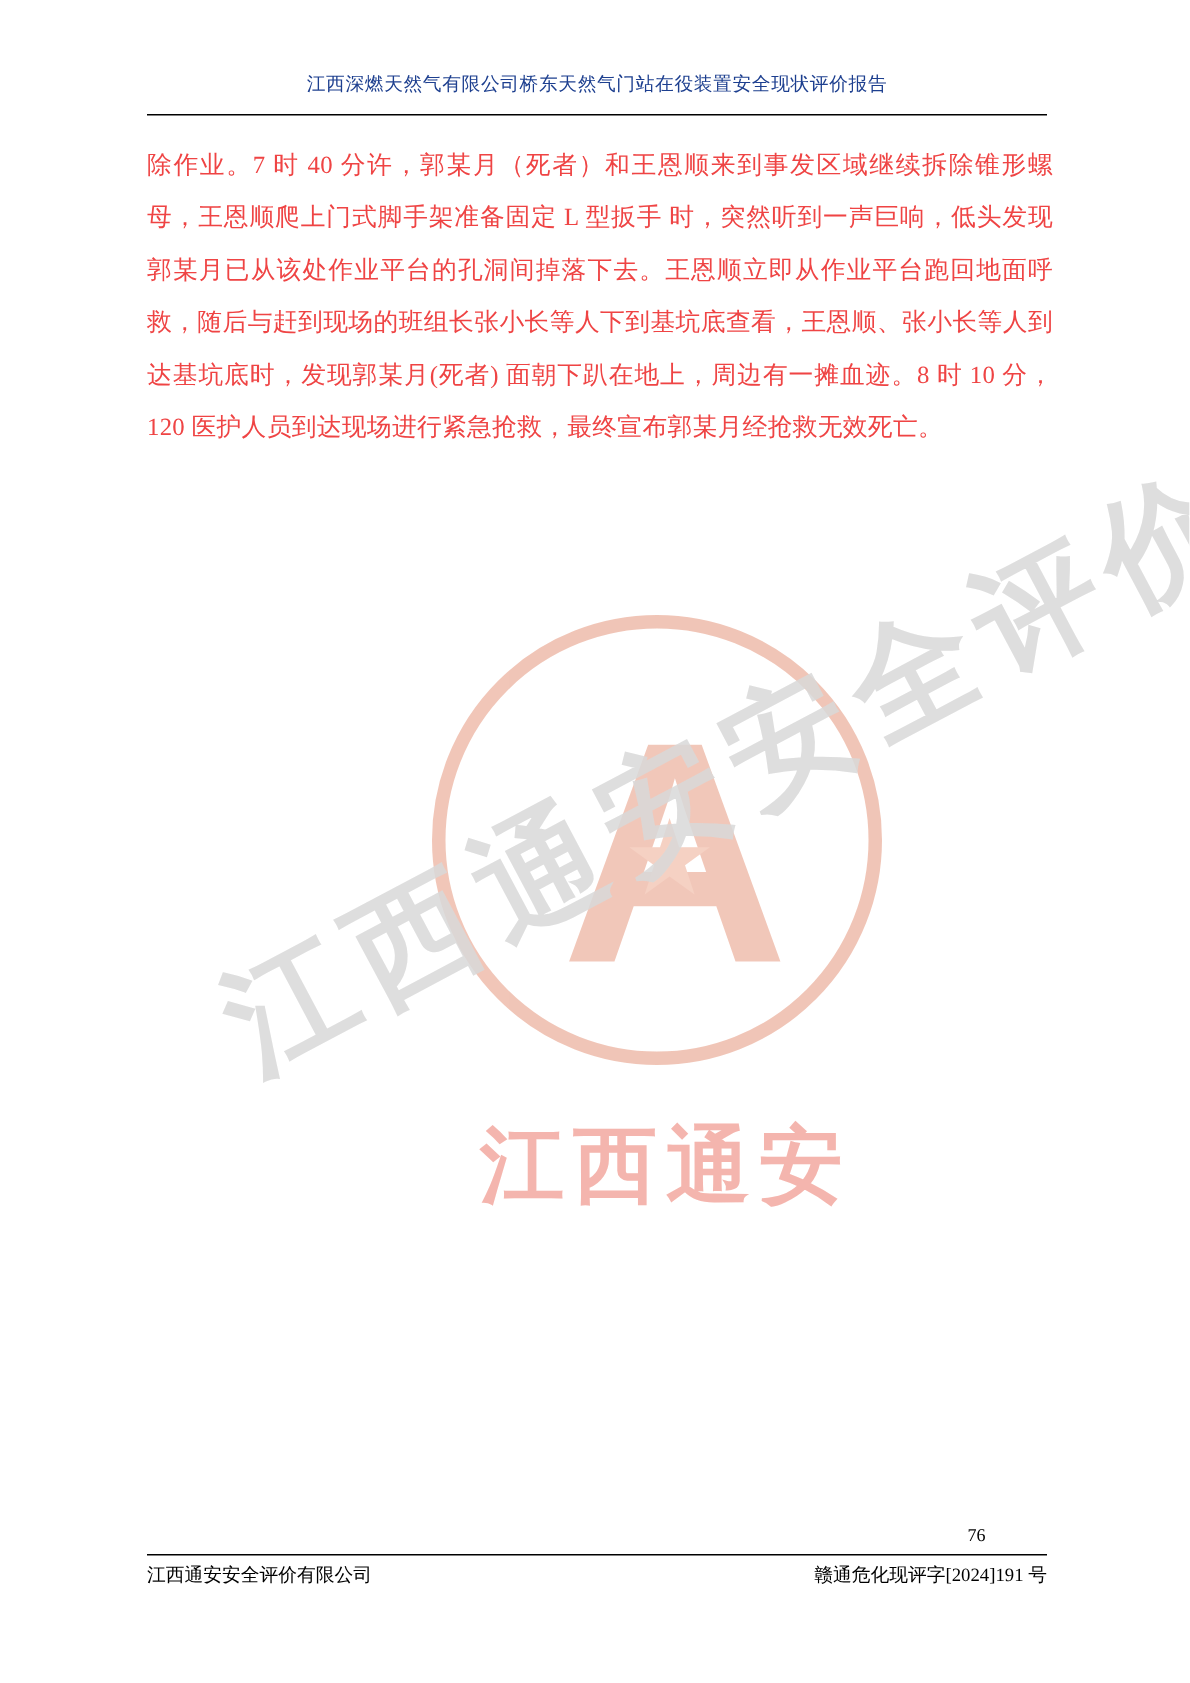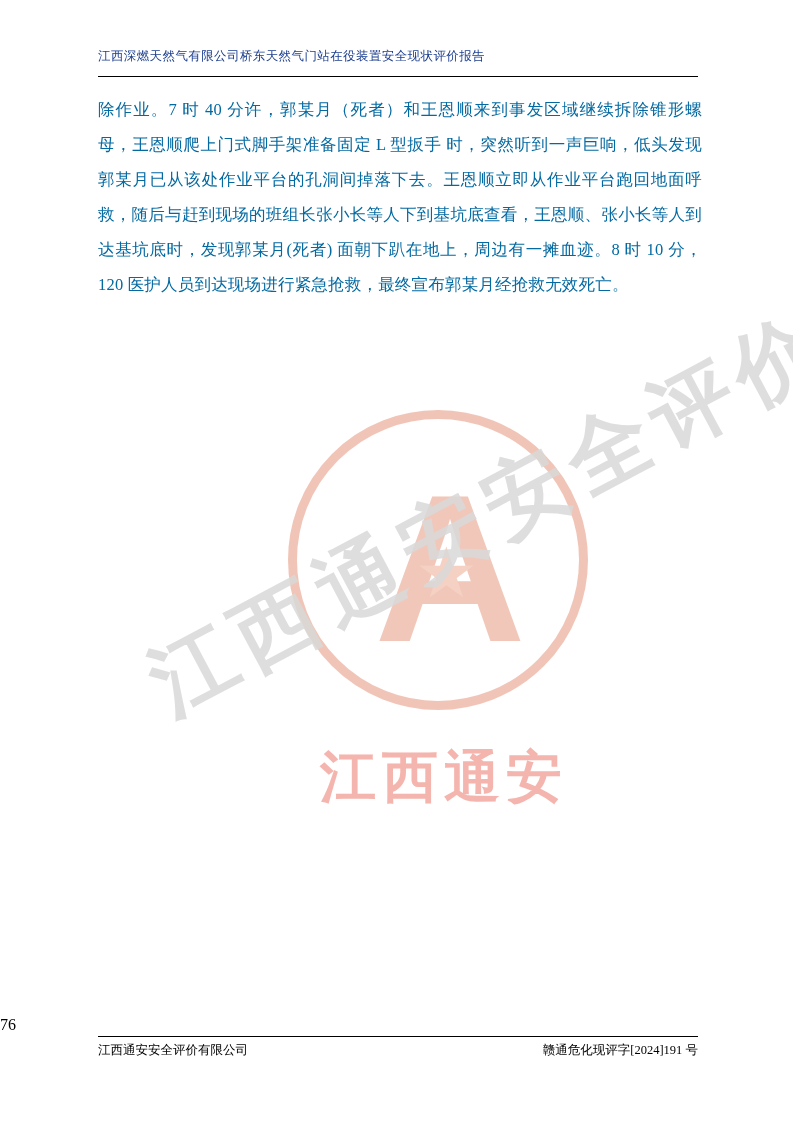--- a/index.html
+++ b/index.html
@@ -84,21 +84,21 @@
     white-space: nowrap;
     opacity: .85;
   }
 
   
   .header {
     position: absolute;
     left: 98px;
     top: 48px;
     width: 600px;
-    text-align: left;
+    text-align: center;
     z-index: 3;
   }
   .header-title {
     font-size: 12.5px;
     color: #1d3f8f;
     font-family: "Liberation Serif", serif;
     letter-spacing: .4px;
   }
   .header-rule {
     position: absolute;
@@ -114,38 +114,38 @@
   .body {
     position: absolute;
     left: 98px;
     top: 92px;
     width: 604px;
     z-index: 2;
   }
   .para {
     font-size: 16.5px;
     line-height: 35px;
-    color: #0369a1;
+    color: #ef4444;
     text-align: justify;
     text-justify: inter-ideograph;
     margin: 0;
     letter-spacing: .2px;
   }
   .para.indent {
     text-indent: 33px;
   }
 
   
   .page-number {
     position: absolute;
     left: 0;
     top: 1016px;
     width: 657px;
-    text-align: left;
-    font-size: 16px;
+    text-align: right;
+    font-size: 12px;
     color: #000;
     z-index: 3;
   }
   .footer-rule {
     position: absolute;
     left: 98px;
     top: 1036px;
     width: 600px;
     height: 0;
     border-top: 1.2px solid #000;

